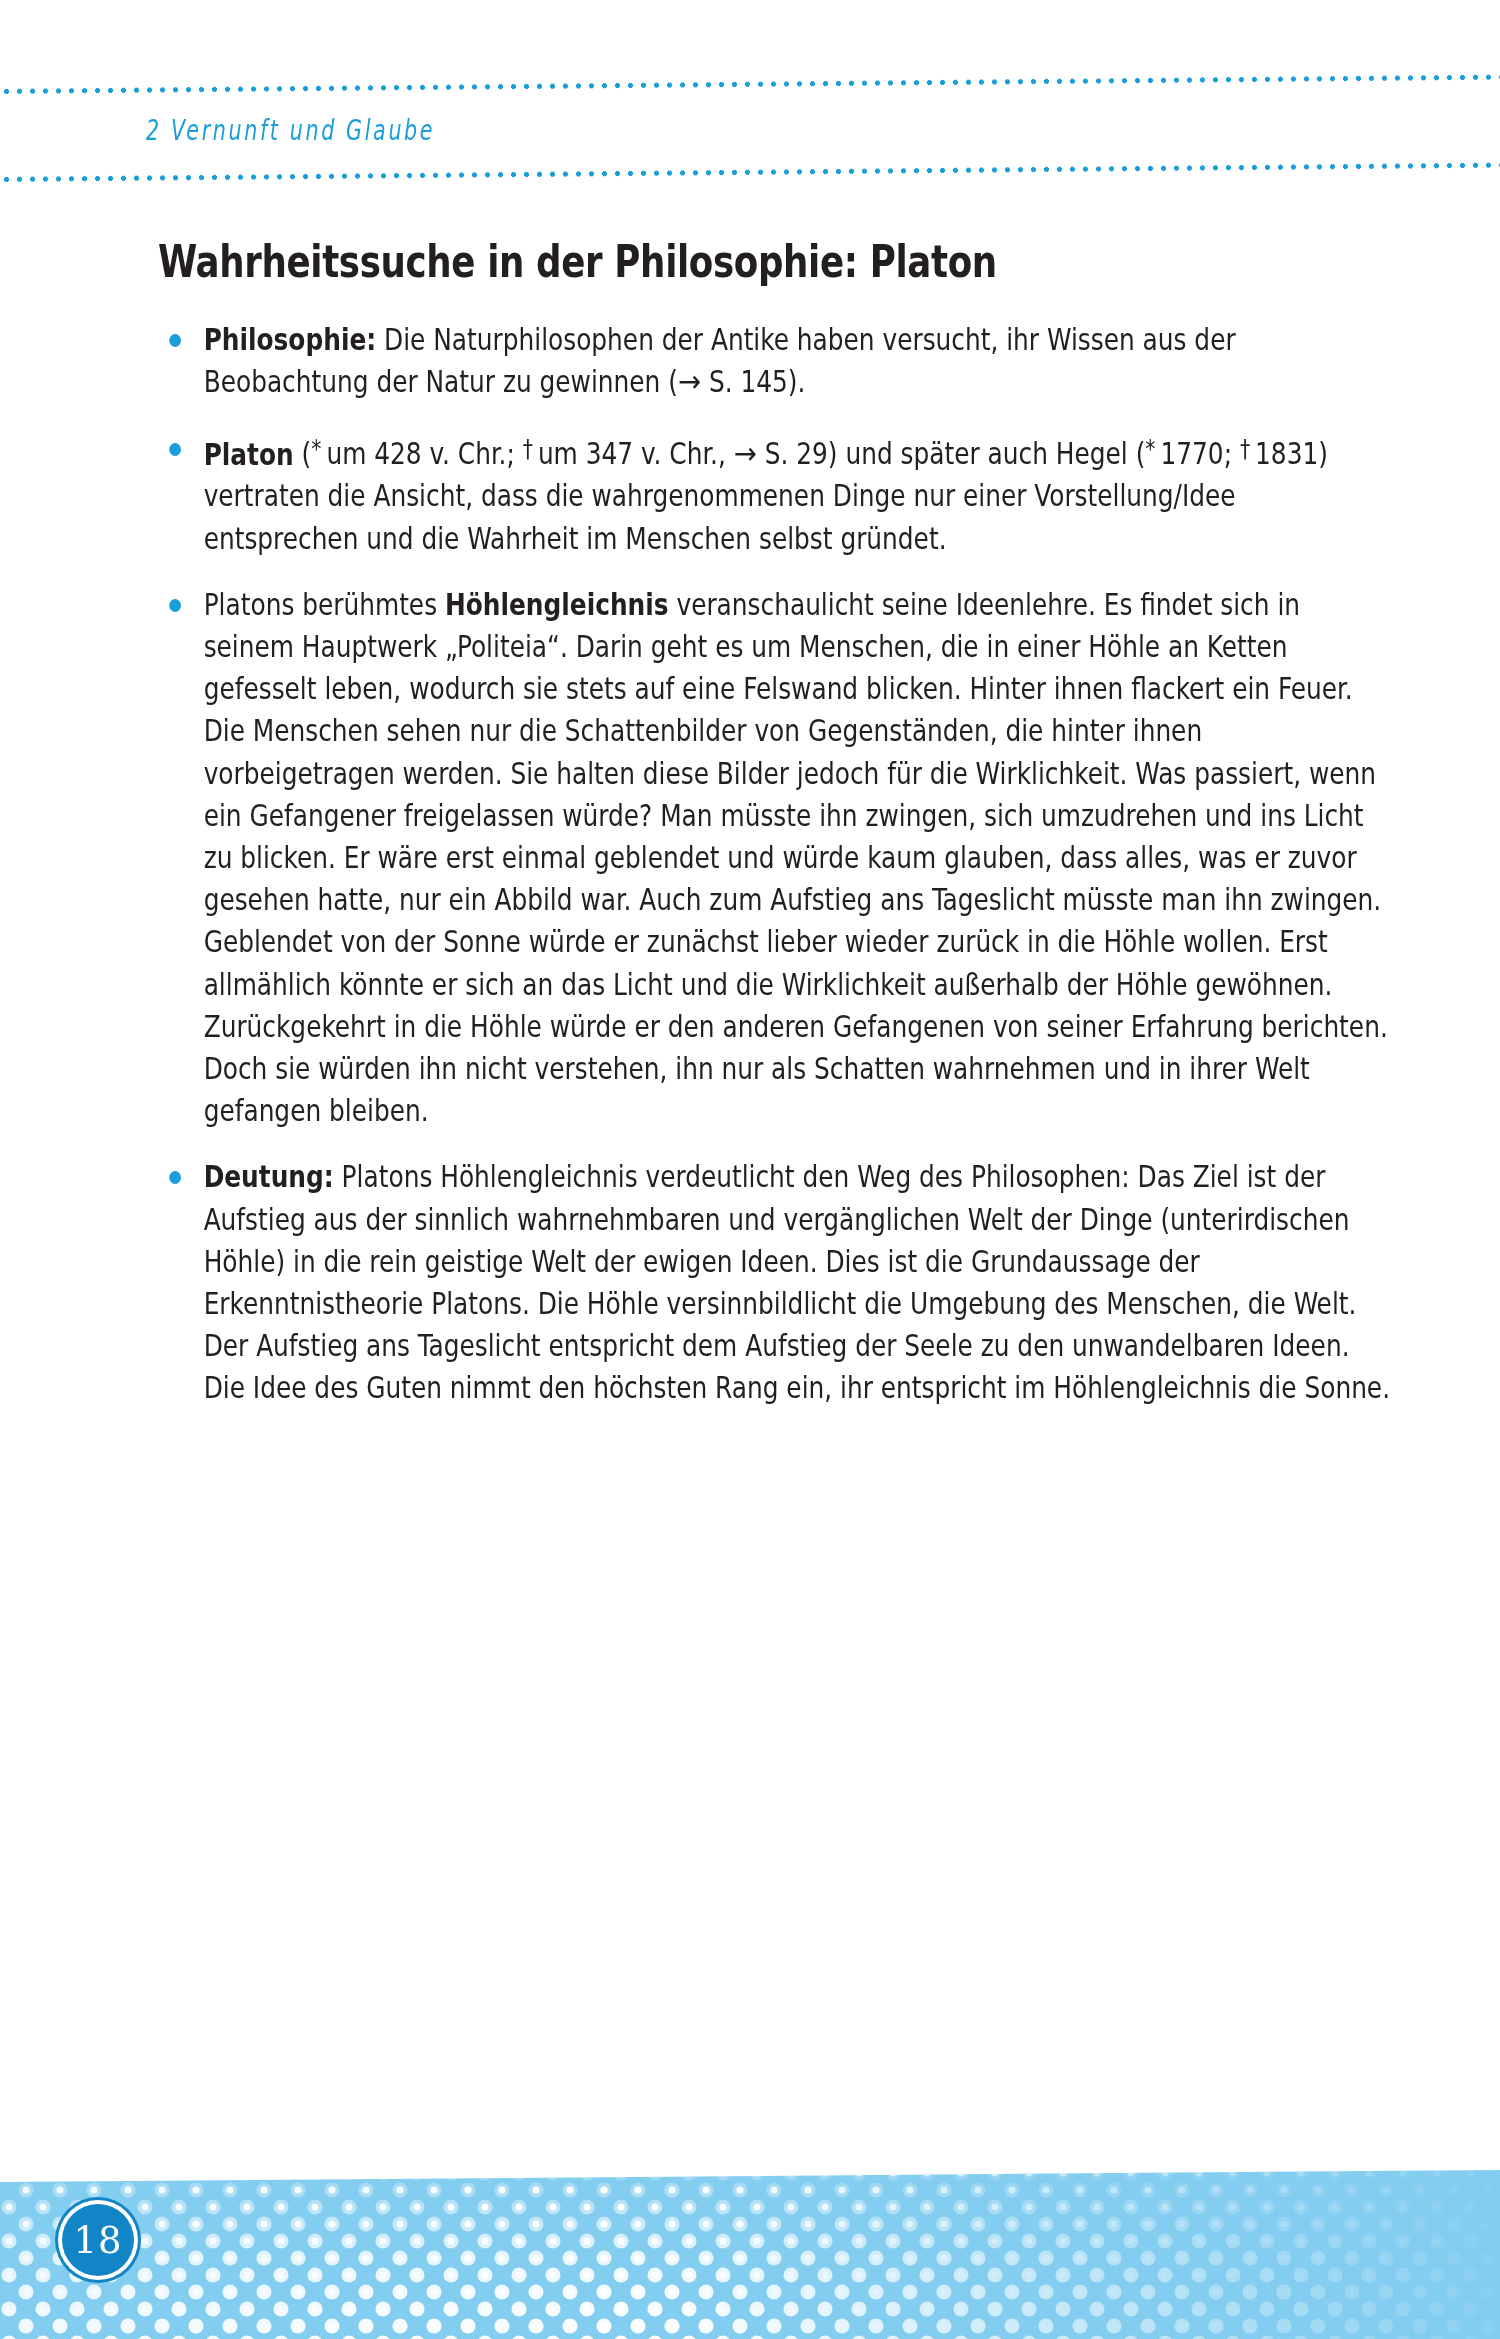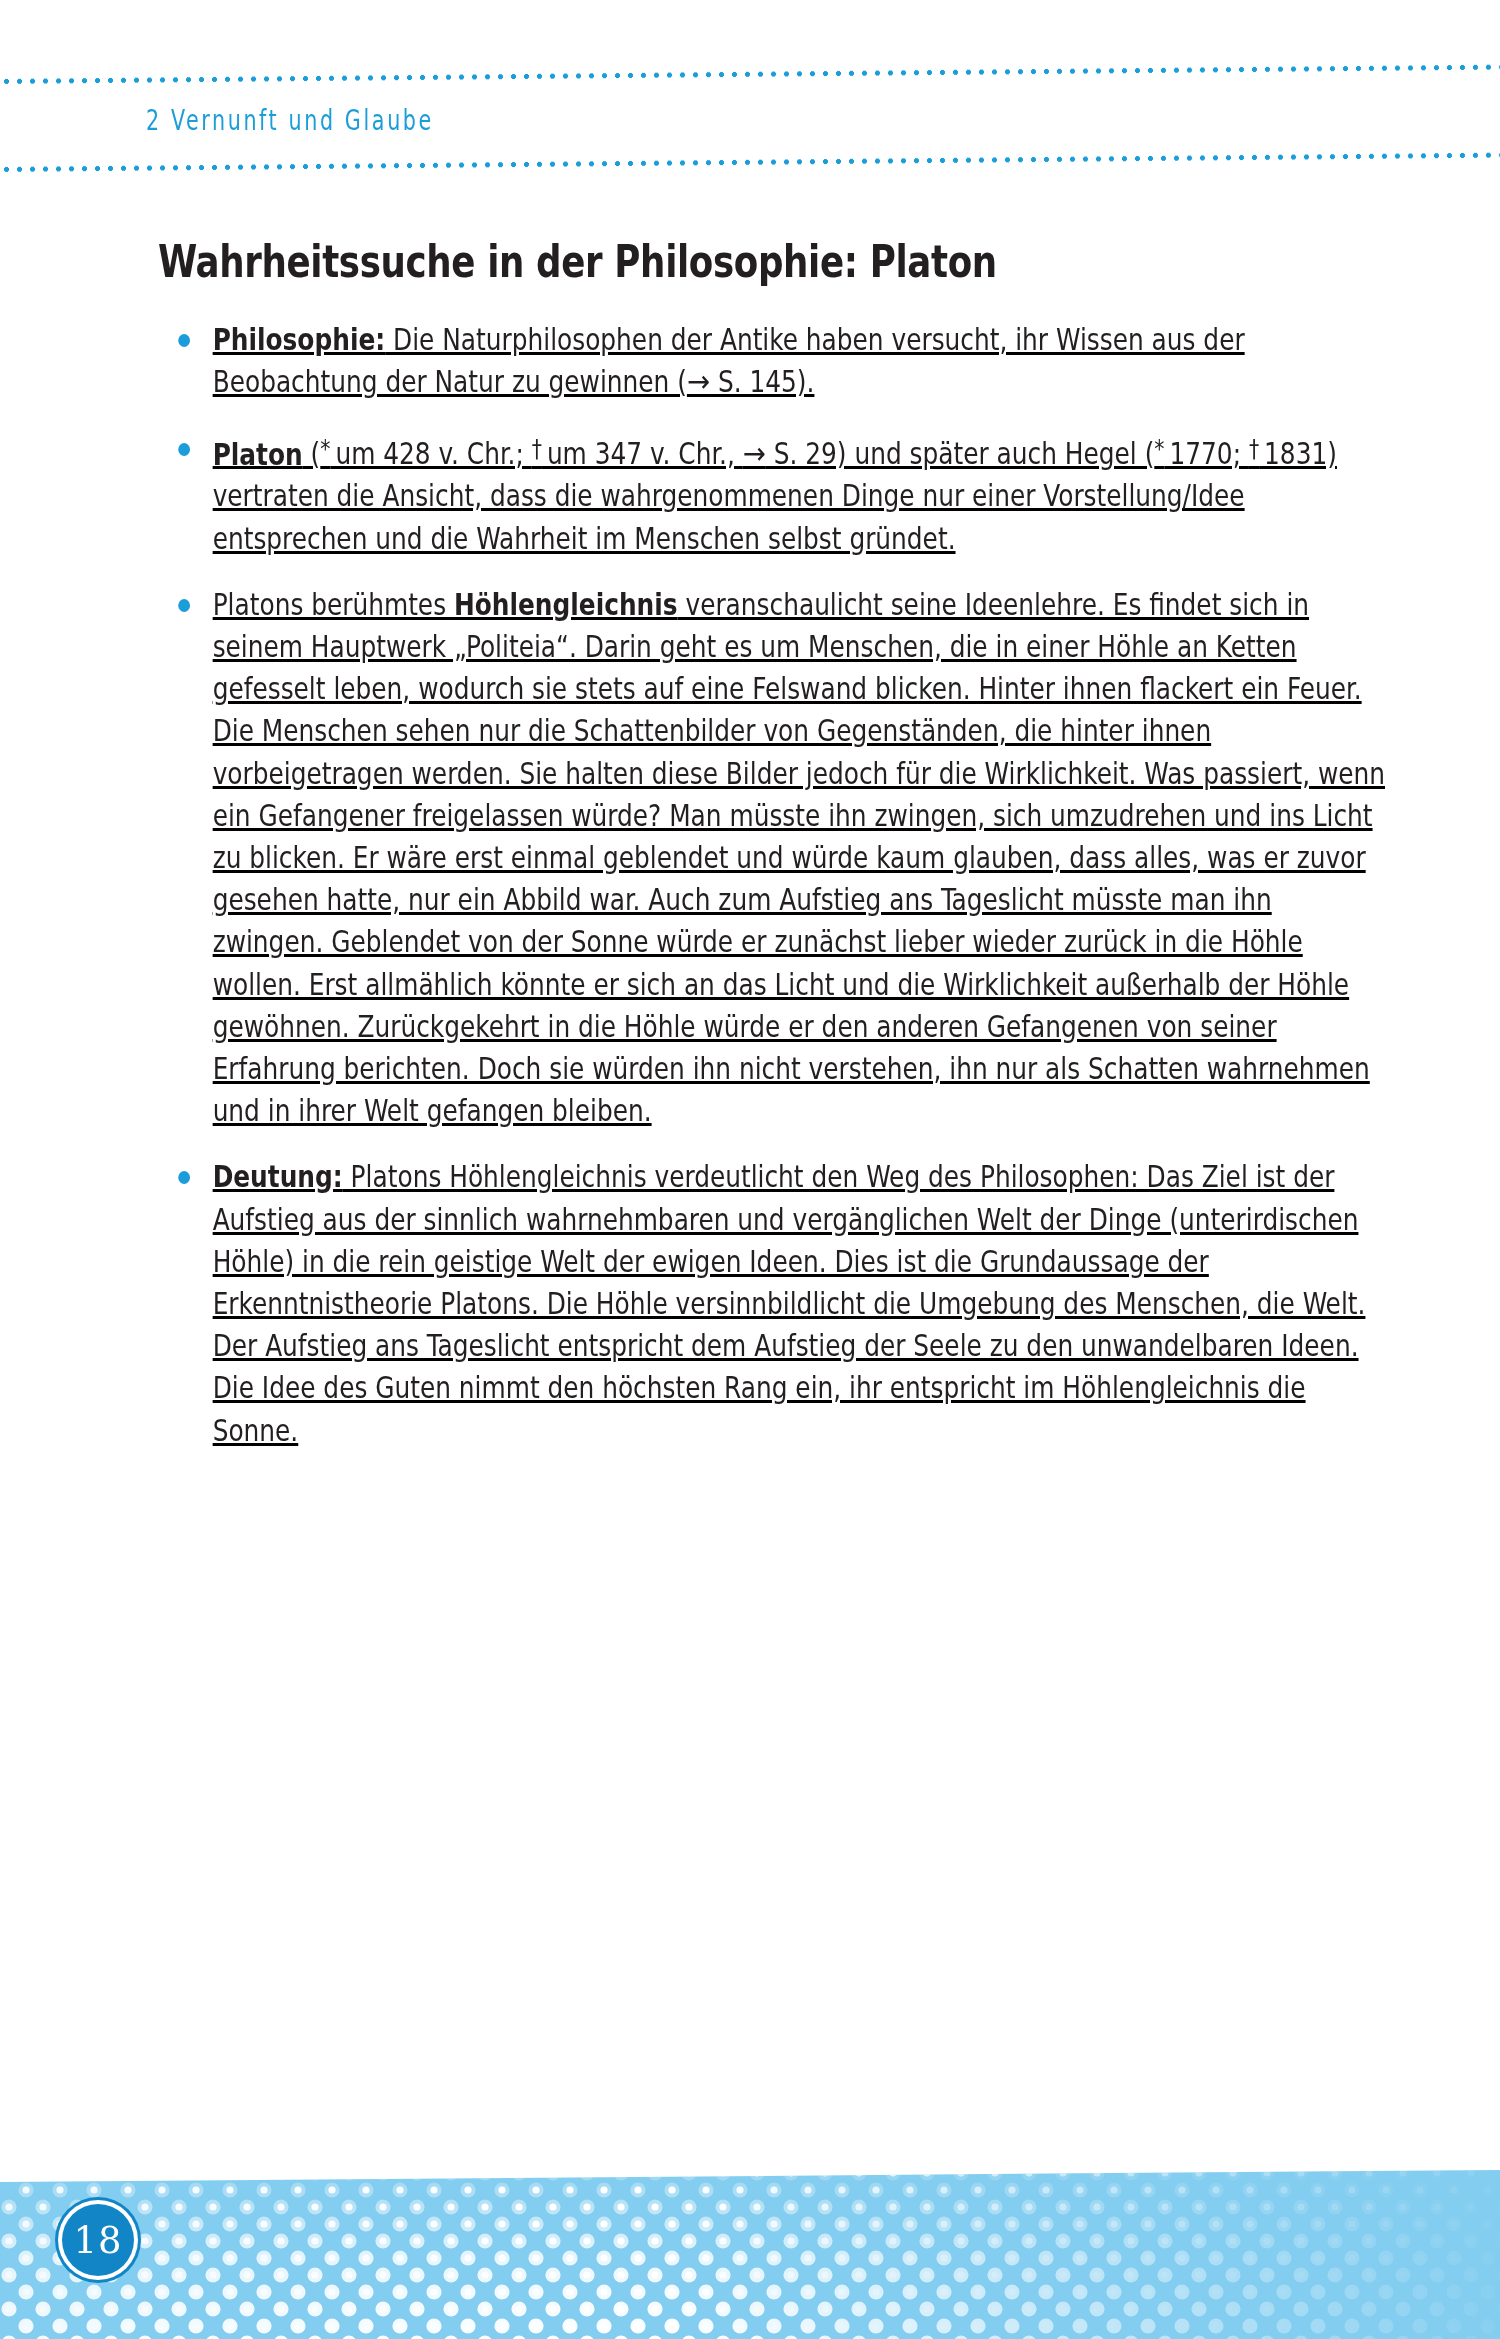--- a/index.html
+++ b/index.html
@@ -6,21 +6,21 @@
   body {
     width:1500px; height:2339px;
     background:#ffffff;
     font-family:"Liberation Sans", sans-serif;
     position:relative;
     overflow:hidden;
   }
 
   
   .runhead-wrap{
-    position:absolute; left:0; top:66px; width:1200px; height:120px;
+    position:absolute; left:0; top:76px; width:1200px; height:120px;font-style:italic;
   }
   .dotline{
     position:absolute; left:0; width:1500px; height:14px;
     background-image:radial-gradient(#1b9dd9 28%, transparent 30%);
     background-size:13px 13px;
     background-repeat:repeat-x;
     background-position:0 center;
   }
   .dotline.top{ top:8px; transform:rotate(-0.55deg); transform-origin:left center;}
   .dotline.bot{ top:96px; transform:rotate(-0.55deg); transform-origin:left center;}
@@ -46,21 +46,21 @@
     line-height:1.05;
     font-weight:bold;
     color:#231f20;
     font-family:"DejaVu Sans Condensed","Liberation Sans", sans-serif;
     transform:scaleX(0.88);
     transform-origin:left center;
     white-space:nowrap;
     letter-spacing:-0.4px;
   }
 
-  ul.bullets{ margin:13px; padding:0; list-style:none;text-decoration:underline; }
+  ul.bullets{ margin:4px; padding:0; list-style:none; }
   li.bullet{
     position:relative;
     padding-left:46px;
     margin-bottom:24px;
     color:#231f20;
     font-size:30.5px;
     line-height:42.2px;
     font-family:"DejaVu Sans Condensed","Liberation Sans", sans-serif;
     transform:scaleX(0.905);
     transform-origin:left top;

